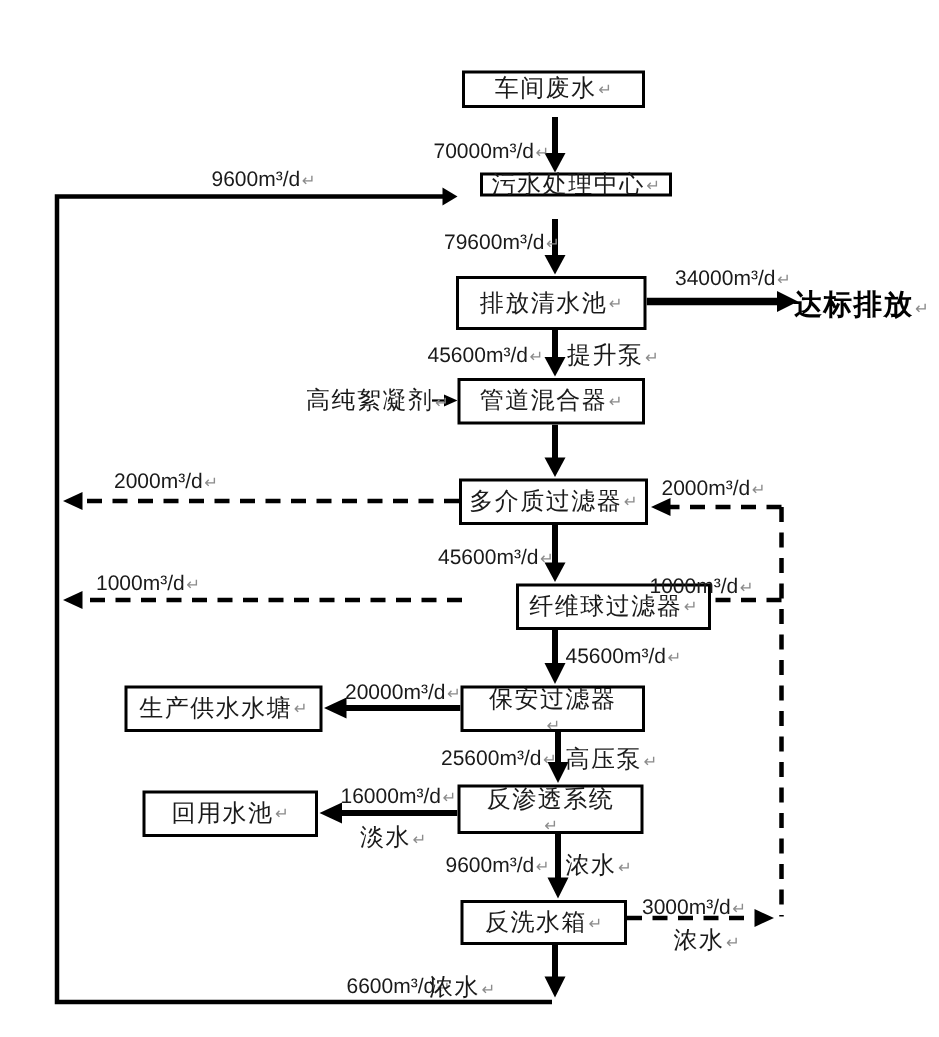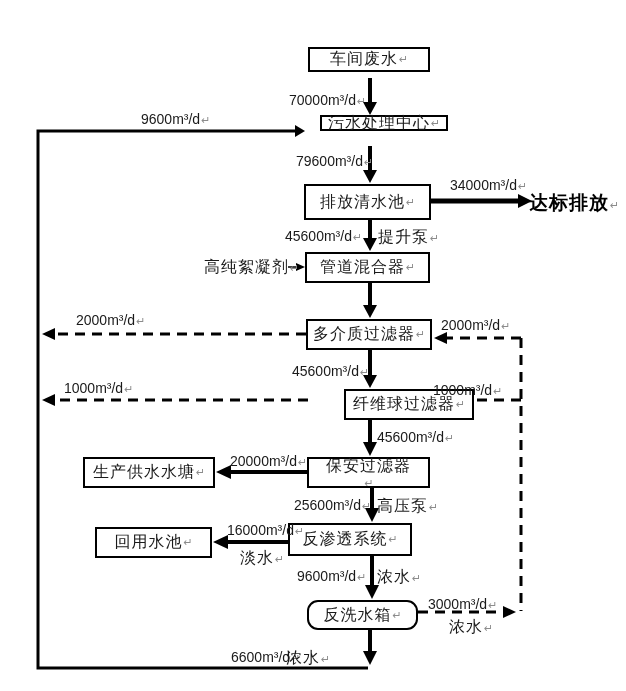--- a/index.html
+++ b/index.html
@@ -135,25 +135,25 @@
       <span class="ret">↵</span>
   </div>
   <div class="node" style="left:308px;top:389px;width:130px;height:31px;margin-left:36px;">
     <span>纤维球过滤器</span>
       <span class="ret">↵</span>
   </div>
   <div class="node" style="left:307px;top:457px;width:123px;height:31px;flex-direction:column;">
     <span>保安过滤器</span>
       <span class="ret">↵</span>
   </div>
-  <div class="node" style="left:288px;top:523px;width:124px;height:33px;">
+  <div class="node" style="left:305px;top:523px;width:124px;height:33px;flex-direction:column;">
     <span>反渗透系统</span>
       <span class="ret">↵</span>
   </div>
-  <div class="node" style="left:307px;top:600px;width:111px;height:30px;border-radius:11px;">
+  <div class="node" style="left:307px;top:600px;width:111px;height:30px;">
     <span>反洗水箱</span>
       <span class="ret">↵</span>
   </div>
   <div class="node" style="left:83px;top:457px;width:132px;height:31px;text-align:center;">
     <span>生产供水水塘</span>
       <span class="ret">↵</span>
   </div>
   <div class="node" style="left:95px;top:527px;width:117px;height:31px;">
     <span>回用水池</span>
       <span class="ret">↵</span>

